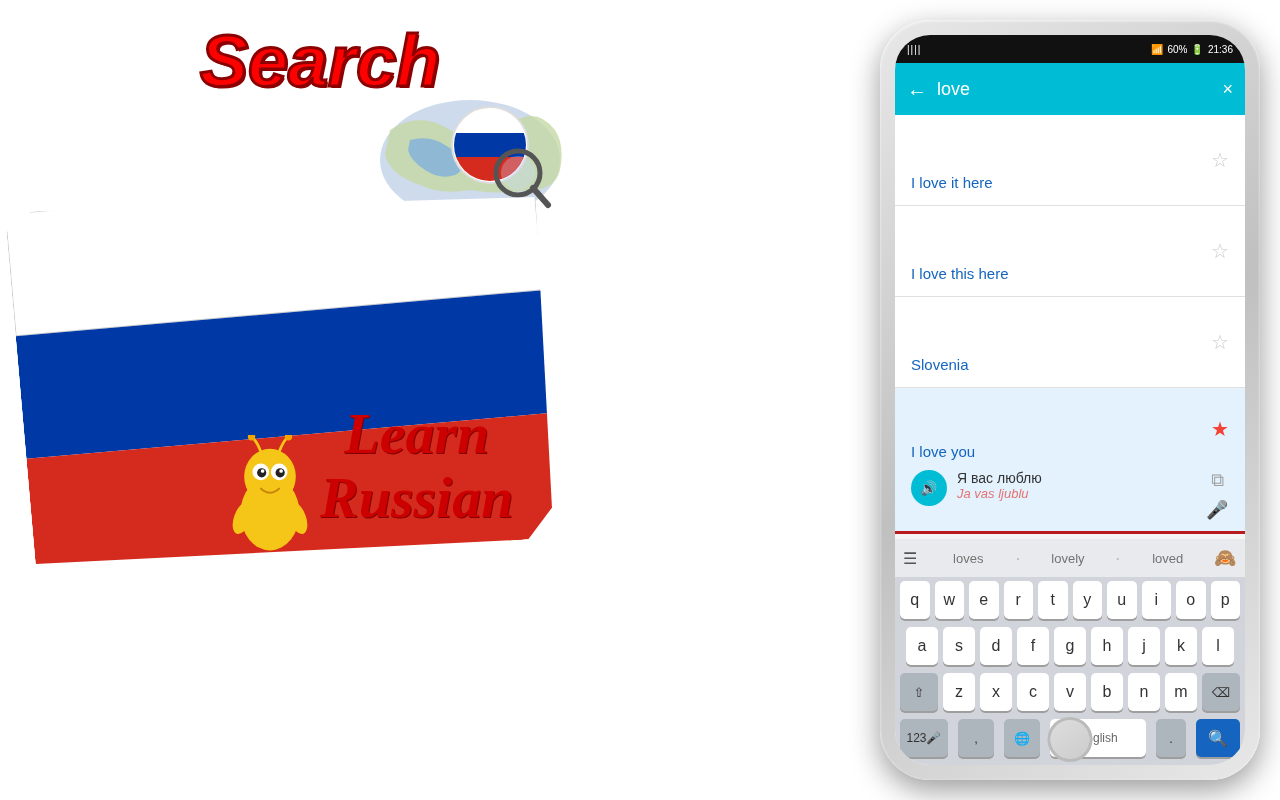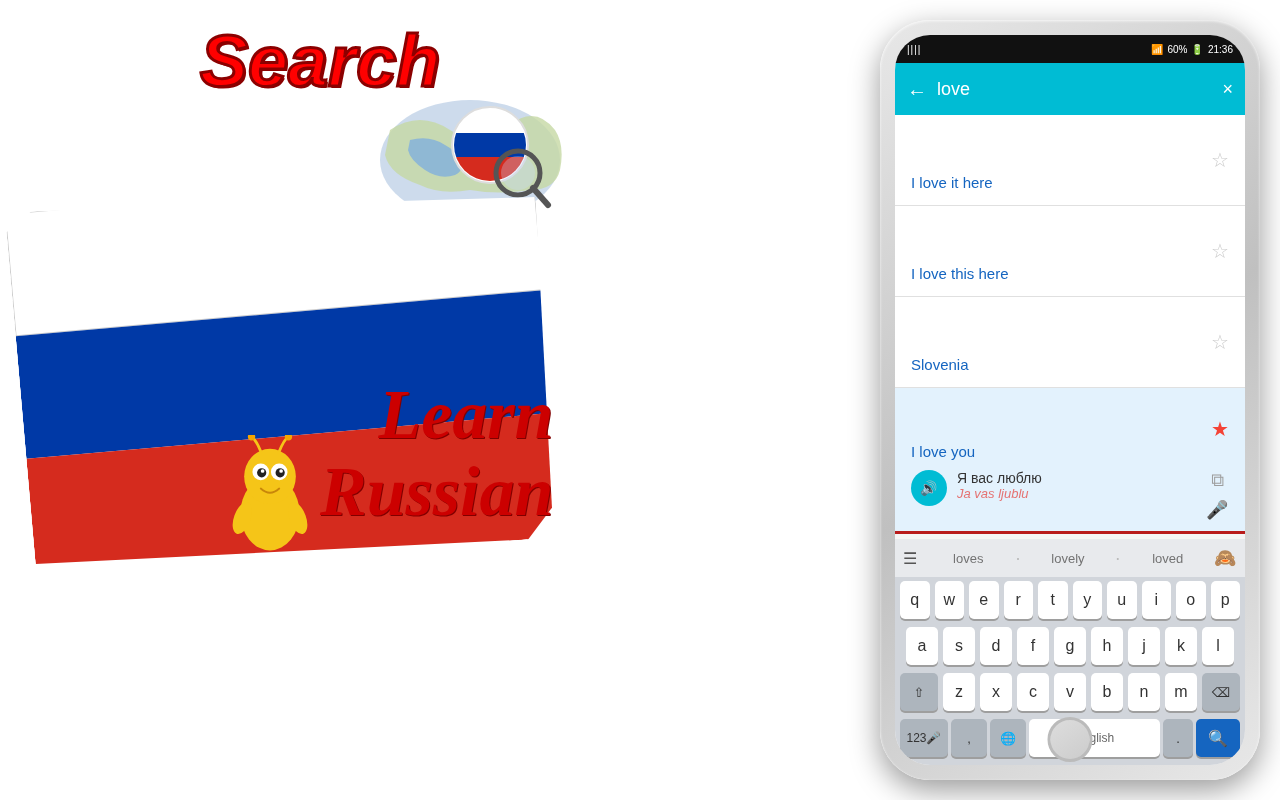--- a/index.html
+++ b/index.html
@@ -53,28 +53,27 @@
 
     
     .learn-russian {
       position: absolute;
       bottom: 50px;
       left: 320px;
       text-align: center;
     }
 
     .learn-text {
-      font-size: 70px;
+      font-size: 58px;
       font-style: italic;
       color: #cc0000;
       font-family: 'Georgia', serif;
       font-weight: bold;
       text-shadow: 1px 1px 0 #800000;
       line-height: 1.1;
-      text-align: right;
     }
 
     
     .character {
       position: absolute;
       bottom: 30px;
       left: 230px;
       width: 90px;
       height: 120px;
     }
@@ -326,21 +325,21 @@
     .key.search-key {
       background: #1565C0;
       color: white;
       min-width: 44px;
       max-width: 50px;
       font-size: 16px;
     }
 
     .bottom-row {
       display: flex;
-      gap: 3px;
+      gap: 10px;
       padding: 4px 5px 8px;
       align-items: flex-end;
     }
 
     .key.num-key {
       background: #adb5bd;
       min-width: 48px;
       max-width: 55px;
       font-size: 12px;
     }

